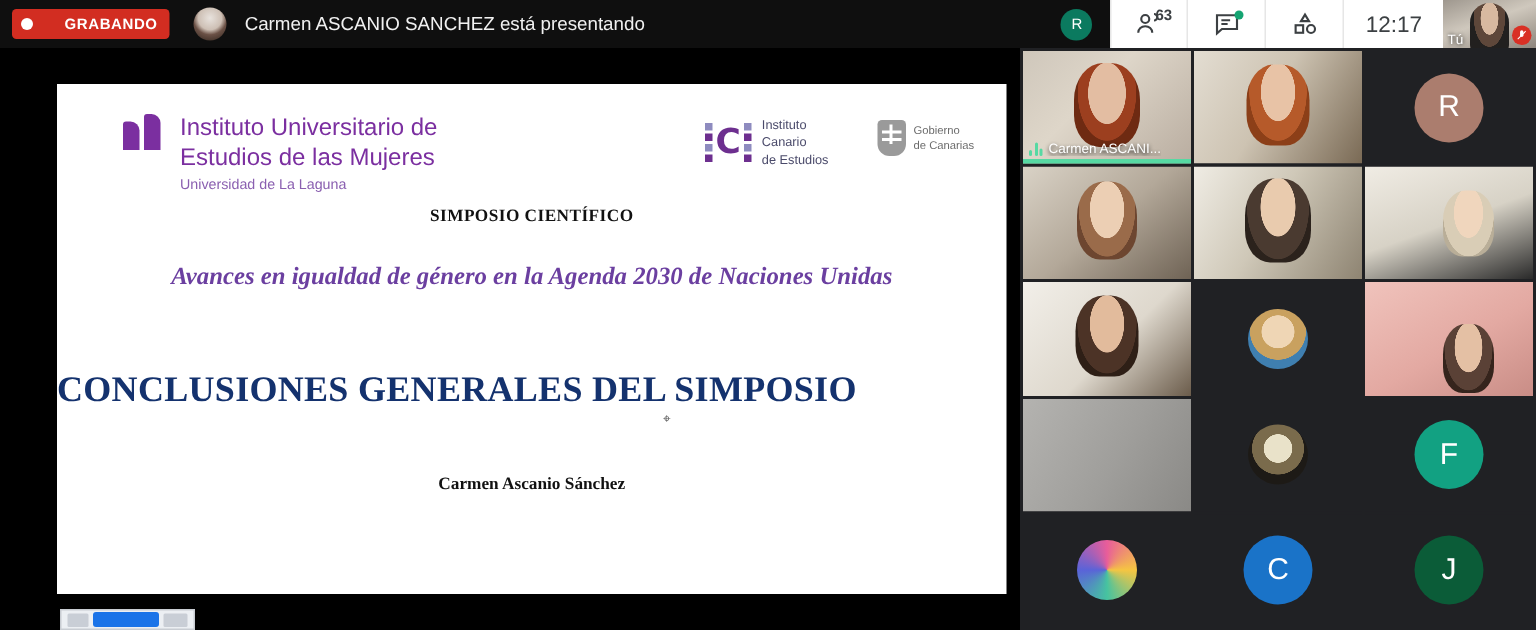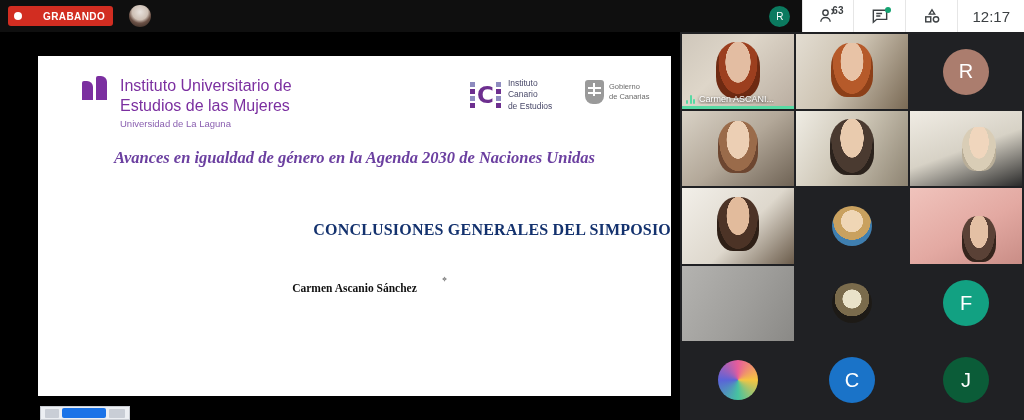--- a/index.html
+++ b/index.html
@@ -109,22 +109,22 @@
 
   .sim-head {
     margin-top: 14px; text-align: center; font-family: "Liberation Serif", serif;
     font-weight: bold; font-size: 11.5px; color: #111; letter-spacing: .3px;
   }
   .sim-sub {
     margin-top: 24px; text-align: center; font-family: "Liberation Serif", serif;
     font-style: italic; font-weight: bold; font-size: 16.5px; color: #6b3fa0;
   }
   .sim-title {
-    margin-top: 53px; text-align: right; font-family: "Liberation Serif", serif;
-    font-weight: bold; font-size: 16px; color: #14326e; letter-spacing: .2px;
+    margin-top: 53px; text-align: left; font-family: "Liberation Serif", serif;
+    font-weight: bold; font-size: 24px; color: #14326e; letter-spacing: .2px;
   }
   .sim-author {
     margin-top: 43px; text-align: center; font-family: "Liberation Serif", serif;
     font-weight: bold; font-size: 11.5px; color: #111;
   }
   .cursor-mark { position: absolute; left: 404px; top: 218px; color: #555; font-size: 9px; }
 
   .bottom-strip {
     position: absolute; left: 40px; bottom: 0; width: 90px; height: 14px;
     background: #eceff3; border: 1px solid #c8ccd2; display: flex; align-items: center;
@@ -171,20 +171,21 @@
 <div id="app">
 
   <div id="topbar">
 
     <div class="rec-badge">
       <span class="rec-dot"></span>
       <span class="rec-label">GRABANDO</span>
     </div>
 
     <div class="presenter-avatar"></div>
+    <div class="presenter-text">Carmen ASCANIO SANCHEZ está presentando</div>
 
     <div class="topbar-right">
 
       <div class="speaker-chip">
         <div class="chip-avatar">R</div>
       </div>
 
       <div class="white-tools">
 
         <div class="tool">
@@ -208,20 +209,30 @@
           <svg width="20" height="20" viewBox="0 0 24 24" fill="none" stroke="#3c4043" stroke-width="1.7">
             <path d="M12 4.5l3.2 5.2H8.8z"></path>
             <rect x="4.5" y="13" width="6" height="6"></rect>
             <circle cx="16.8" cy="16" r="3.2"></circle>
           </svg>
         </div>
 
         <div class="clock">12:17</div>
       </div>
 
+      <div class="selfview">
+        <div class="head"></div>
+        <span class="self-label">Tú</span>
+        <span class="mic-off">
+          <svg width="9" height="9" viewBox="0 0 24 24" fill="#fff">
+            <path d="M12 3a3 3 0 0 1 3 3v6a3 3 0 0 1-6 0V6a3 3 0 0 1 3-3z"></path>
+            <rect x="2" y="11" width="20" height="1.8" transform="rotate(-45 12 12)"></rect>
+          </svg>
+        </span>
+      </div>
 
     </div>
   </div>
 
   <div id="stage">
     <div id="slide">
 
       <div class="slide-logos">
 
         <div class="ull-logo">
@@ -261,20 +272,21 @@
 
         <div class="gob-logo">
           <span class="gob-shield"></span>
           <span class="gob-text">
             <div>Gobierno</div>
             <div>de Canarias</div>
           </span>
         </div>
       </div>
 
+      <div class="sim-head">SIMPOSIO CIENTÍFICO</div>
       <div class="sim-sub">Avances en igualdad de género en la Agenda 2030 de Naciones Unidas</div>
       <div class="sim-title">CONCLUSIONES GENERALES DEL SIMPOSIO</div>
       <div class="sim-author">Carmen Ascanio Sánchez</div>
 
       <span class="cursor-mark">⌖</span>
     </div>
 
     <div class="bottom-strip">
       <span class="bs-chip" style="width:14px"></span>
       <span class="bs-blue"></span>

